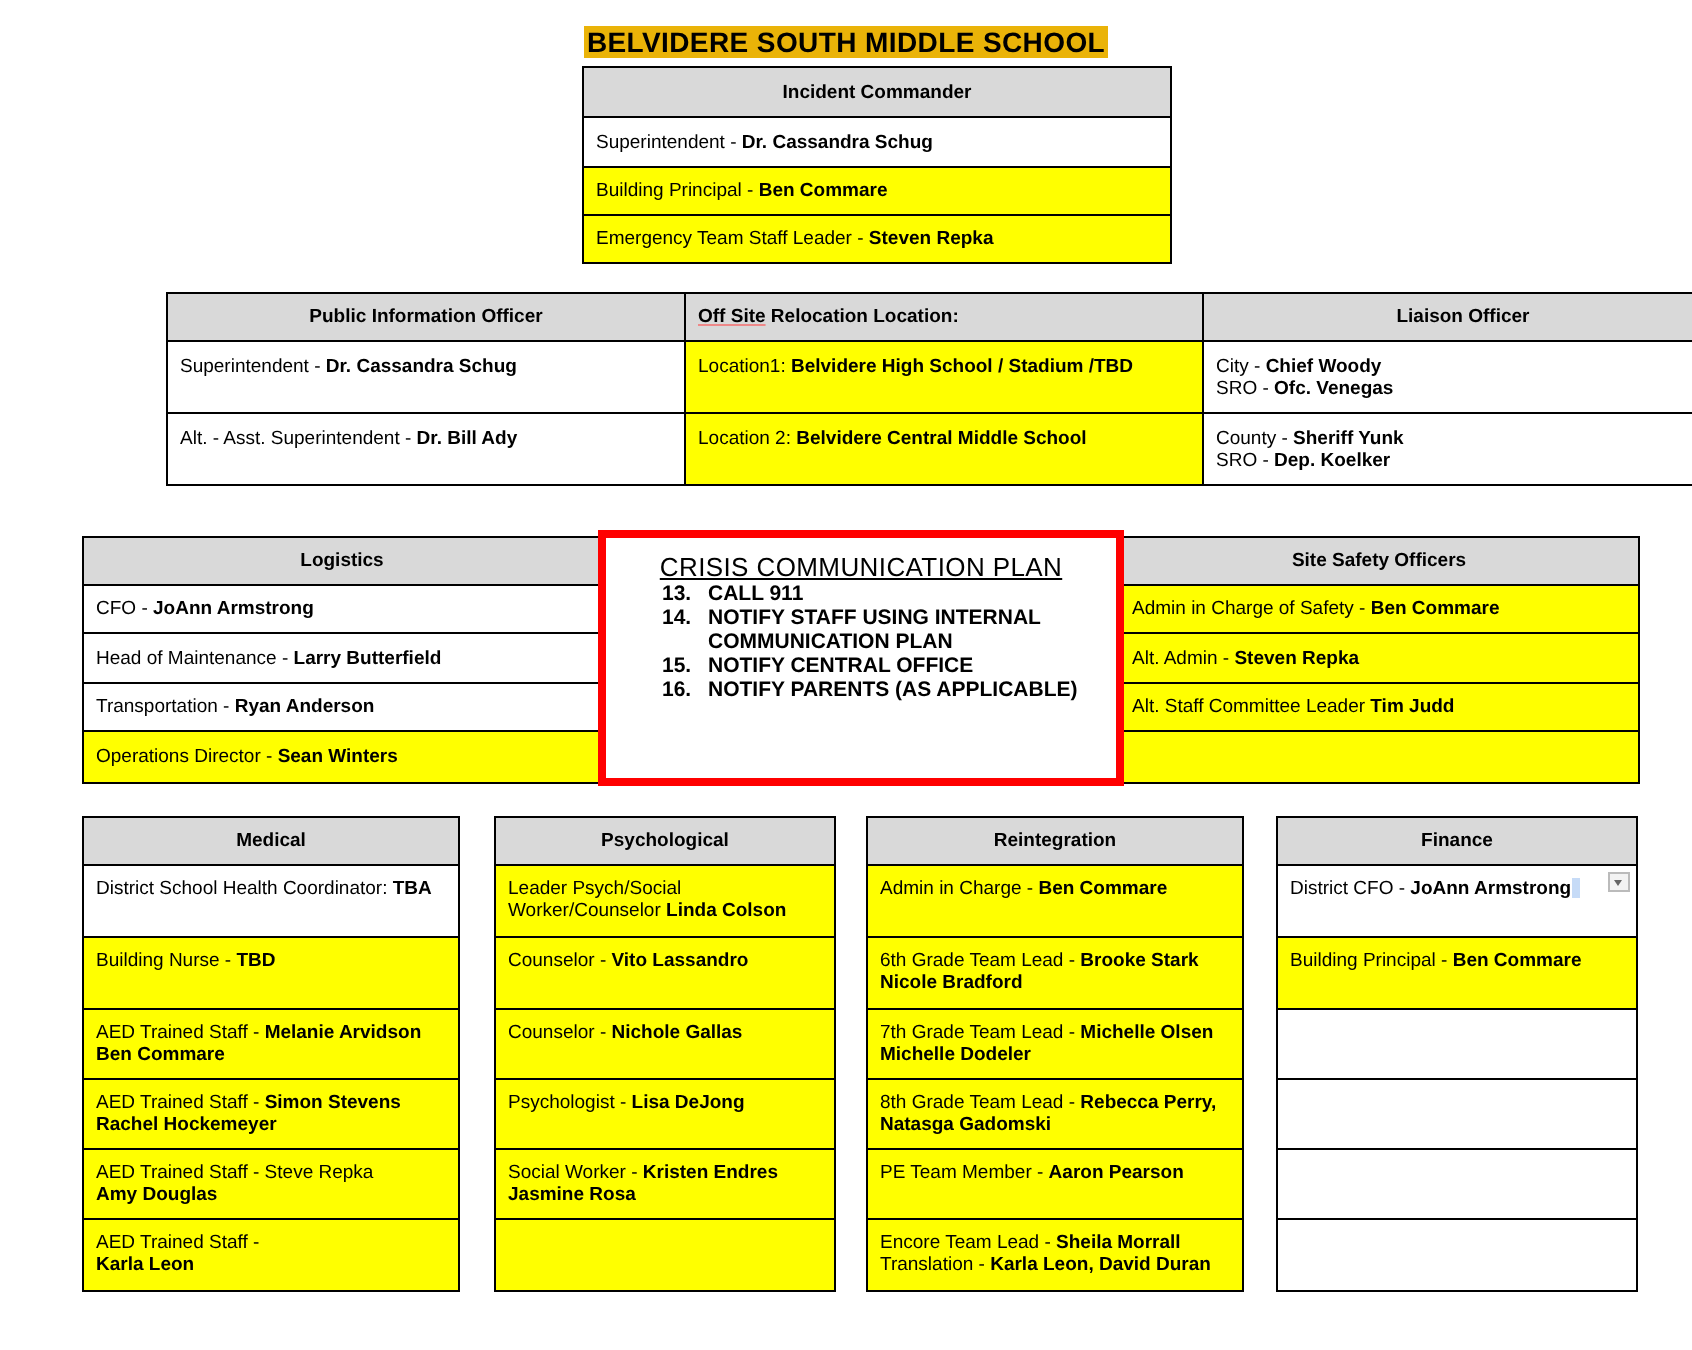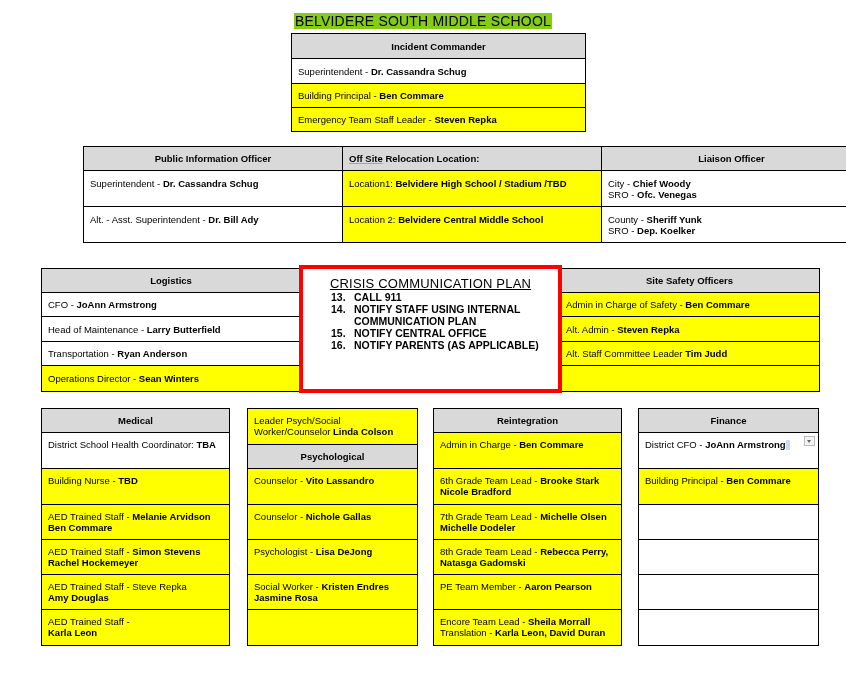--- a/index.html
+++ b/index.html
@@ -1,20 +1,20 @@
 <!DOCTYPE html>
 <html><head>
 <meta charset="utf-8">
 <style>
   html, body { margin:0; padding:0; background:#ffffff; }
   body { width:846px; height:675px; position:relative; overflow:hidden;
          font-family:"Liberation Sans", sans-serif; color:#000; font-size:9.5px; }
   .abs { position:absolute; }
   .title { left:0; width:846px; top:13px; text-align:center; }
-  .title span { background:#84cc16; font-weight:normal; font-size:14px; letter-spacing:0.2px; padding:0 1px; }
+  .title span { background:#eab308; font-weight:bold; font-size:14px; letter-spacing:0.2px; padding:0 1px; }
   table { border-collapse:collapse; table-layout:fixed; position:absolute; }
   td { border:1px solid #000; padding:0 6px; vertical-align:top; line-height:11px; font-size:9.5px; }
   td.hdr { background:#d9d9d9; text-align:center; vertical-align:middle; font-weight:bold; font-size:9.5px; }
   td.hdr.left { text-align:left; }
   td.y { background:#ffff00; }
   td.w { background:#ffffff; }
   b { font-weight:bold; }
   .underline-red { text-decoration:underline; text-decoration-color:#e88; }
   .crisis { left:299px; top:265px; width:255px; height:96px; border:4px solid #ff0000; background:#fff; }
   .crisis-bottom { left:299px; top:365px; width:255px; height:24px; border:4px solid #ff0000; border-top:none; background:#fff; }
@@ -153,26 +153,26 @@
         <td class="y" style="padding-top:6px"><span>AED Trained Staff - Steve Repka</span><br><b>Amy Douglas</b></td>
       </tr>
   <tr style="height:36px">
         <td class="y" style="padding-top:6px"><span>AED Trained Staff -</span><br><b>Karla Leon</b></td>
       </tr>
 </tbody>
   </table>
 
 <table style="left:247px; top:408px; width:171px;">
   <tbody>
-      <tr style="height:36px">
+      <tr style="height:24px">
+        <td class="hdr">Psychological</td>
+      </tr>
+  <tr style="height:36px">
         <td class="y" style="padding-top:6px"><span>Leader Psych/Social Worker/Counselor </span><b>Linda Colson</b></td>
       </tr>
-  <tr style="height:24px">
-        <td class="hdr">Psychological</td>
-      </tr>
   <tr style="height:36px">
         <td class="y" style="padding-top:6px"><span>Counselor - </span><b>Vito Lassandro</b></td>
       </tr>
   <tr style="height:35px">
         <td class="y" style="padding-top:6px"><span>Counselor - </span><b>Nichole Gallas</b></td>
       </tr>
   <tr style="height:35px">
         <td class="y" style="padding-top:6px"><span>Psychologist - </span><b>Lisa DeJong</b></td>
       </tr>
   <tr style="height:35px">

